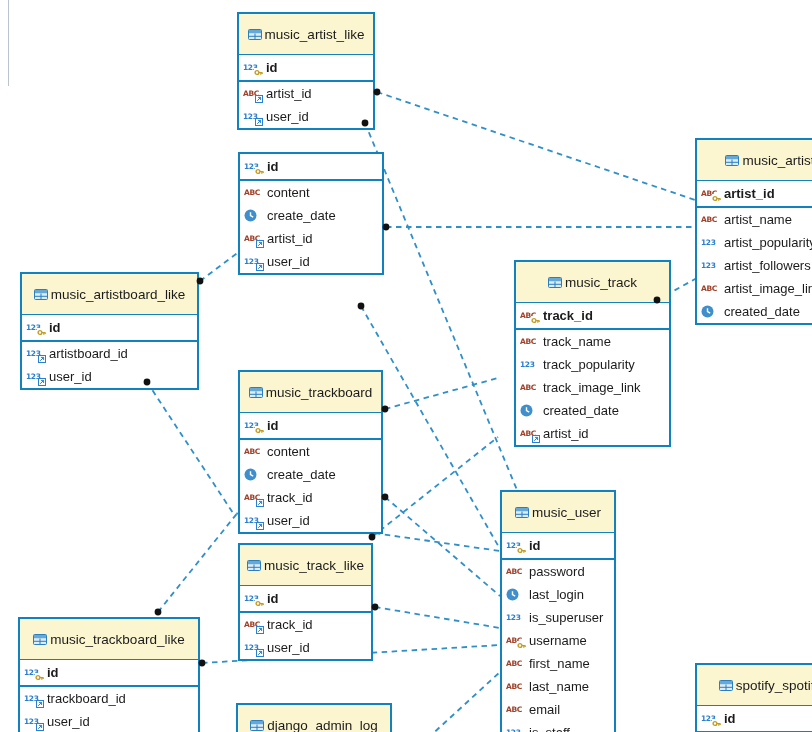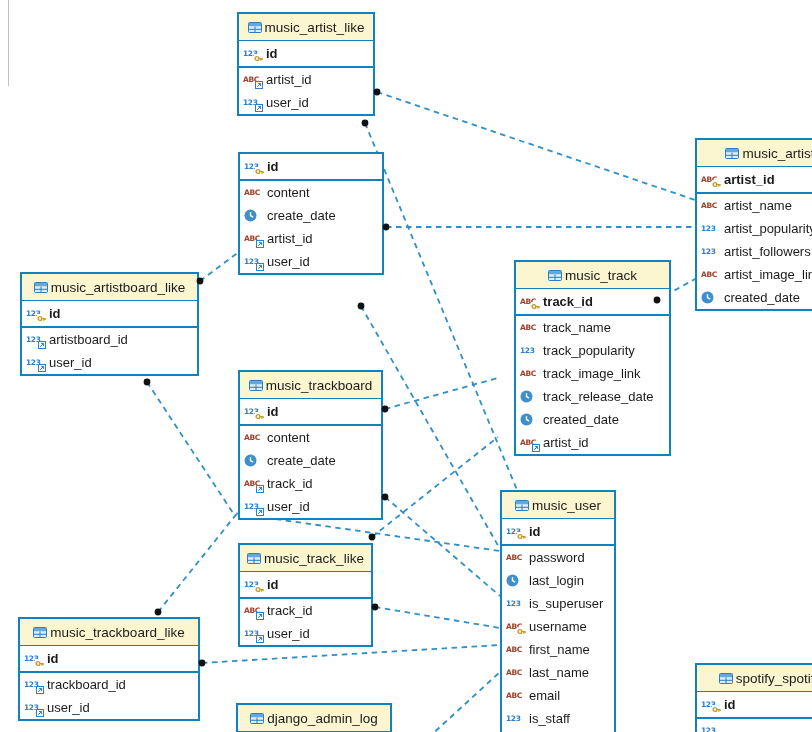--- a/index.html
+++ b/index.html
@@ -8,21 +8,21 @@
     font-family:"Liberation Sans","DejaVu Sans",sans-serif;
   }
   #lines-svg,#dots-svg{position:absolute;left:0;top:0;z-index:1;}
   #dots-svg{z-index:3;pointer-events:none;}
   #tables{position:absolute;left:0;top:0;width:100%;height:100%;z-index:2;}
   .tbl{
     position:absolute;background:#ffffff;border:2px solid #1182be;box-sizing:border-box;
     font-size:13px;color:#1b1b1b;
   }
   .tbl-header{
-    height:27px;background:#fbf5d0;border-bottom:1px solid #1182be;
+    height:41px;background:#fbf5d0;border-bottom:1px solid #1182be;
     display:flex;align-items:center;justify-content:center;gap:3px;
     white-space:nowrap;overflow:hidden;padding:0 4px;box-sizing:border-box;
   }
   .tbl-title{font-size:13.5px;}
   .pk-sec{border-bottom:2px solid #1182be;}
   .col-row{
     height:23px;display:flex;align-items:center;gap:4px;padding:0 4px;
     white-space:nowrap;box-sizing:border-box;
   }
   .pk-sec .col-row{height:25px;}
@@ -297,29 +297,20 @@
             </span>
             <span class="col-name">track_image_link</span>
           </div>
           <div class="col-row">
             <span class="type-ic">
               <svg width="13" height="13">
                 <circle cx="6.5" cy="6.5" r="6" fill="#3f8fcc"></circle>
                 <path d="M6.5 3.2v3.5L9.2 8.2" stroke="#ffffff" stroke-width="1.4" fill="none"></path>
               </svg>
             </span>
-            <span class="col-name">track_release_date</span>
-          </div>
-          <div class="col-row">
-            <span class="type-ic">
-              <svg width="13" height="13">
-                <circle cx="6.5" cy="6.5" r="6" fill="#3f8fcc"></circle>
-                <path d="M6.5 3.2v3.5L9.2 8.2" stroke="#ffffff" stroke-width="1.4" fill="none"></path>
-              </svg>
-            </span>
             <span class="col-name">created_date</span>
           </div>
           <div class="col-row">
             <span class="type-ic">
               <span class="type-label" style="color: rgb(160, 64, 40);">ABC</span>
               <span class="overlay"><svg width="8" height="8">
                   <rect x="0.5" y="0.5" width="7" height="7" fill="#fff" stroke="#2a7fd0" stroke-width="1"></rect>
                   <path d="M2.2 5.8L5.6 2.4 M5.6 2.4v2.6 M5.6 2.4H3" stroke="#2a7fd0" stroke-width="1" fill="none"></path>
                 </svg></span>
             </span>

